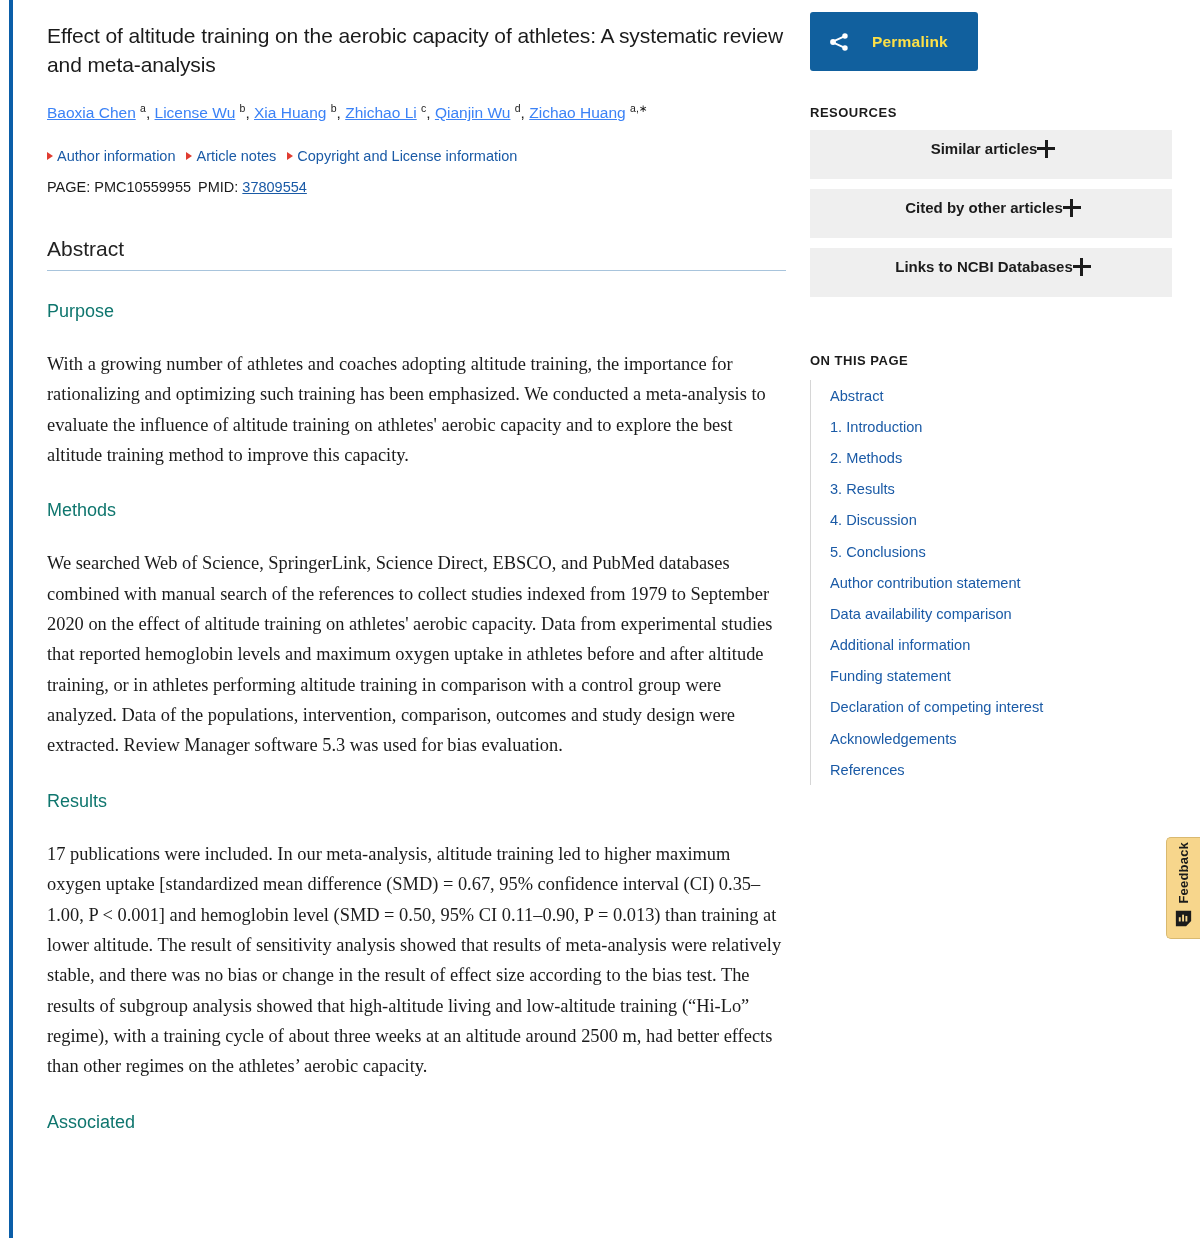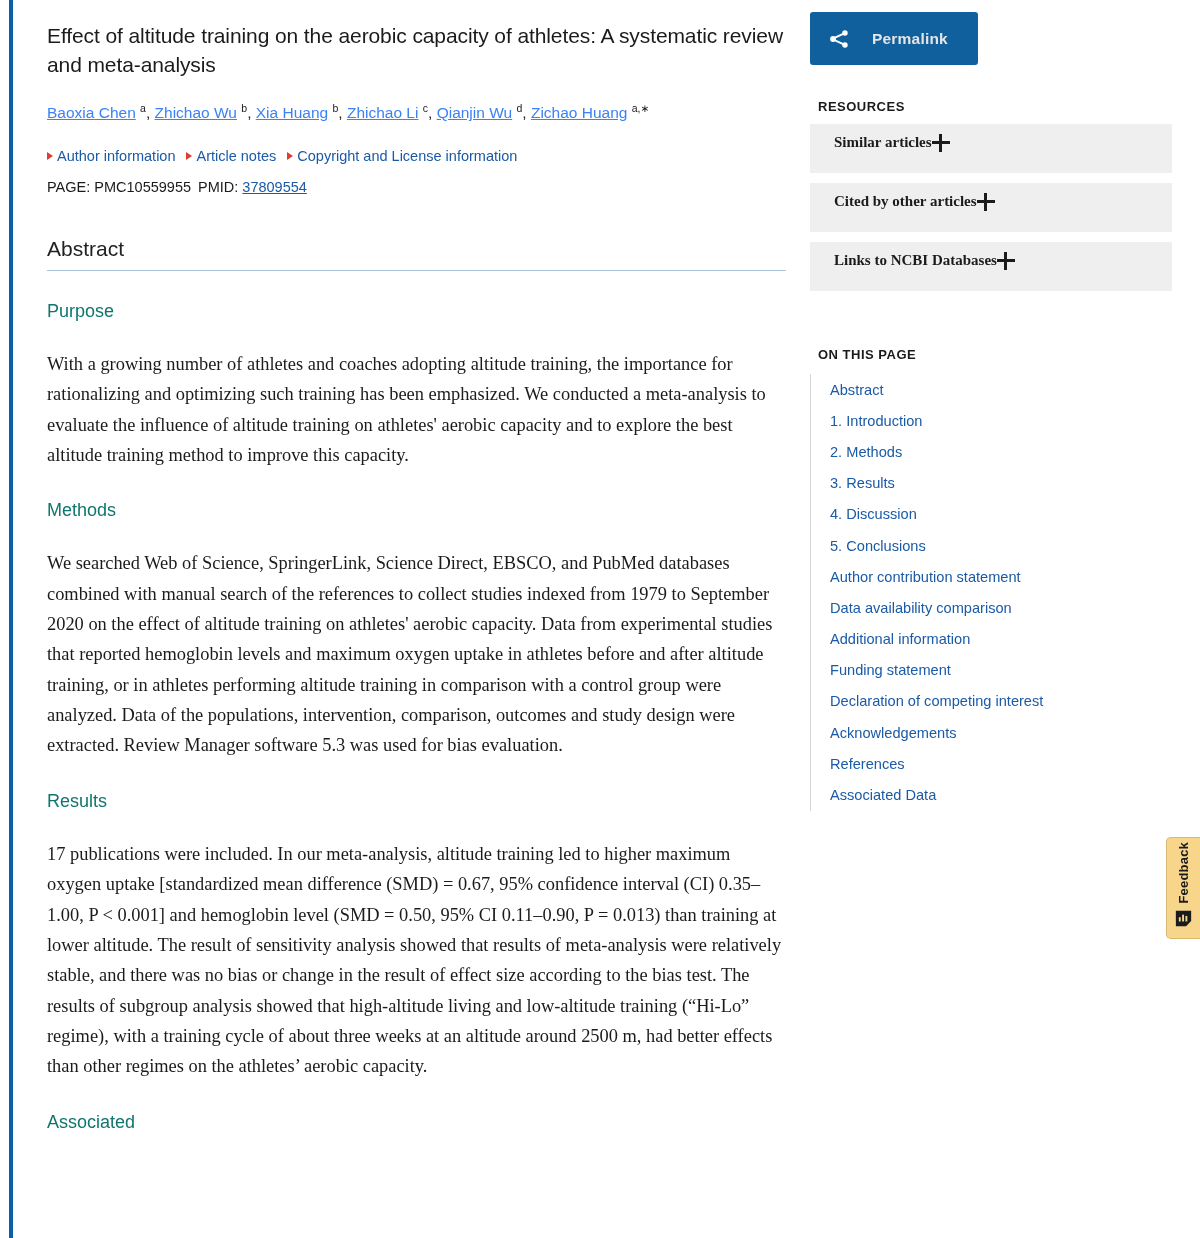--- a/index.html
+++ b/index.html
@@ -128,52 +128,51 @@
     text-align: left;
   }
 
   
   #permalink-button {
     display: inline-flex;
     align-items: center;
     background: #11609e;
     border: none;
     border-radius: 3px;
-    color: #e5e5e5;
-    height: 53px;
+    color: #fde047;
+    height: 59px;
     padding: 0 30px 0 18px;
     cursor: pointer;
     margin: 0 0 34px 0;
     font-family: "Liberation Sans", sans-serif;
   }
   #permalink-button .share-ico { margin-right: 22px; display:flex; }
   #permalink-button .plabel {
     font-size: 15.5px;
     font-weight: bold;
     letter-spacing: 0.2px;
   }
 
   .side-heading {
     font-size: 13px;
     font-weight: bold;
     letter-spacing: 0.5px;
     color: #1b1b1b;
-    margin: 0 0 10px 8px;
+    margin: 0 0 10px 0;
   }
 
   .accordion-row {
     background: #efefef;
     height: 49px;
     display: flex;
     align-items: center;
-    justify-content: flex-start;
+    justify-content: center;
     padding: 0 20px 12px 24px;
     margin-bottom: 10px;
     cursor: pointer;
-    font-family: Liberation Serif, serif;
   }
   .accordion-row .acc-label {
     font-size: 15px;
     font-weight: bold;
     color: #1b1b1b;
   }
   .plus-icon {
     position: relative;
     width: 18px;
     height: 18px;
@@ -238,21 +237,21 @@
 
 <div id="left-rail"></div>
 
 <div id="page">
 
   <div id="article-column">
 
     <h1 id="article-title">Effect of altitude training on the aerobic capacity of athletes: A systematic review and meta-analysis</h1>
 
     <div class="authors">
-      <span><a href="#">Baoxia Chen</a> <sup>a</sup></span><span>, </span><span><a href="#">Zhichao Wu</a> <sup>b</sup></span><span>, </span><span><a href="#">Xia Huang</a> <sup>b</sup></span><span>, </span><span><a href="#">Zhichao Li</a> <sup>c</sup></span><span>, </span><span><a href="#">Qianjin Wu</a> <sup>d</sup></span><span>, </span><span><a href="#">Zichao Huang</a> <sup>a,∗</sup></span>
+      <span><a href="#">Baoxia Chen</a> <sup>a</sup></span><span>, </span><span><a href="#">License Wu</a> <sup>b</sup></span><span>, </span><span><a href="#">Xia Huang</a> <sup>b</sup></span><span>, </span><span><a href="#">Zhichao Li</a> <sup>c</sup></span><span>, </span><span><a href="#">Qianjin Wu</a> <sup>d</sup></span><span>, </span><span><a href="#">Zichao Huang</a> <sup>a,∗</sup></span>
     </div>
 
     <div class="meta-links">
       <a class="mlink" href="#"><span class="tri"></span><span>Author information</span></a><a class="mlink" href="#"><span class="tri"></span><span>Article notes</span></a><a class="mlink" href="#"><span class="tri"></span><span>Copyright and License information</span></a>
     </div>
 
     <div class="ids">
       <span>PAGE:</span>
       <span>PMC10559955</span><span class="sep"></span><span>PMID:</span>
       <a href="#">37809554</a>
@@ -337,23 +336,20 @@
         </li>
       <li>
           <a href="#">Declaration of competing interest</a>
         </li>
       <li>
           <a href="#">Acknowledgements</a>
         </li>
       <li>
           <a href="#">References</a>
         </li>
-      <li>
-          <a href="#">Associated Data</a>
-        </li>
     </ul>
 
   </div>
 </div>
 
 <div id="feedback-tab">
   <span class="fb-ico">
     <svg width="17" height="17" viewBox="0 0 20 20" aria-hidden="true">
       <path d="M1 1 H19 V13 L13 19 H1 Z" fill="#1b1b1b"></path>
       <rect x="4.5" y="8.5" width="2.2" height="5" fill="#f7d68c"></rect>

